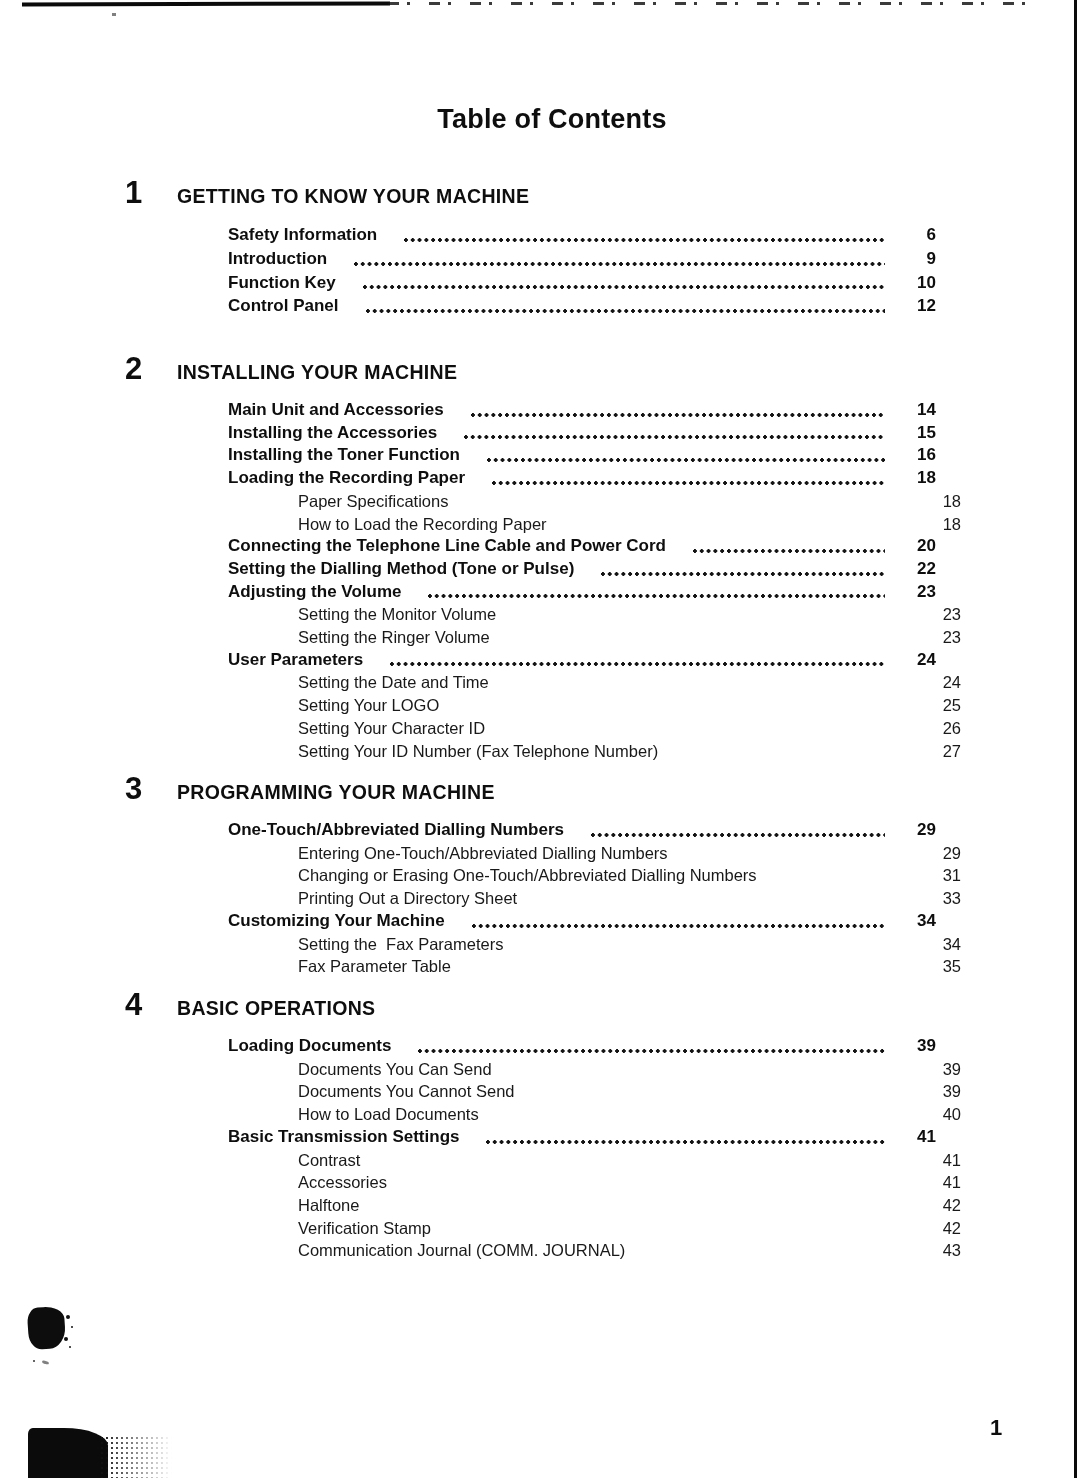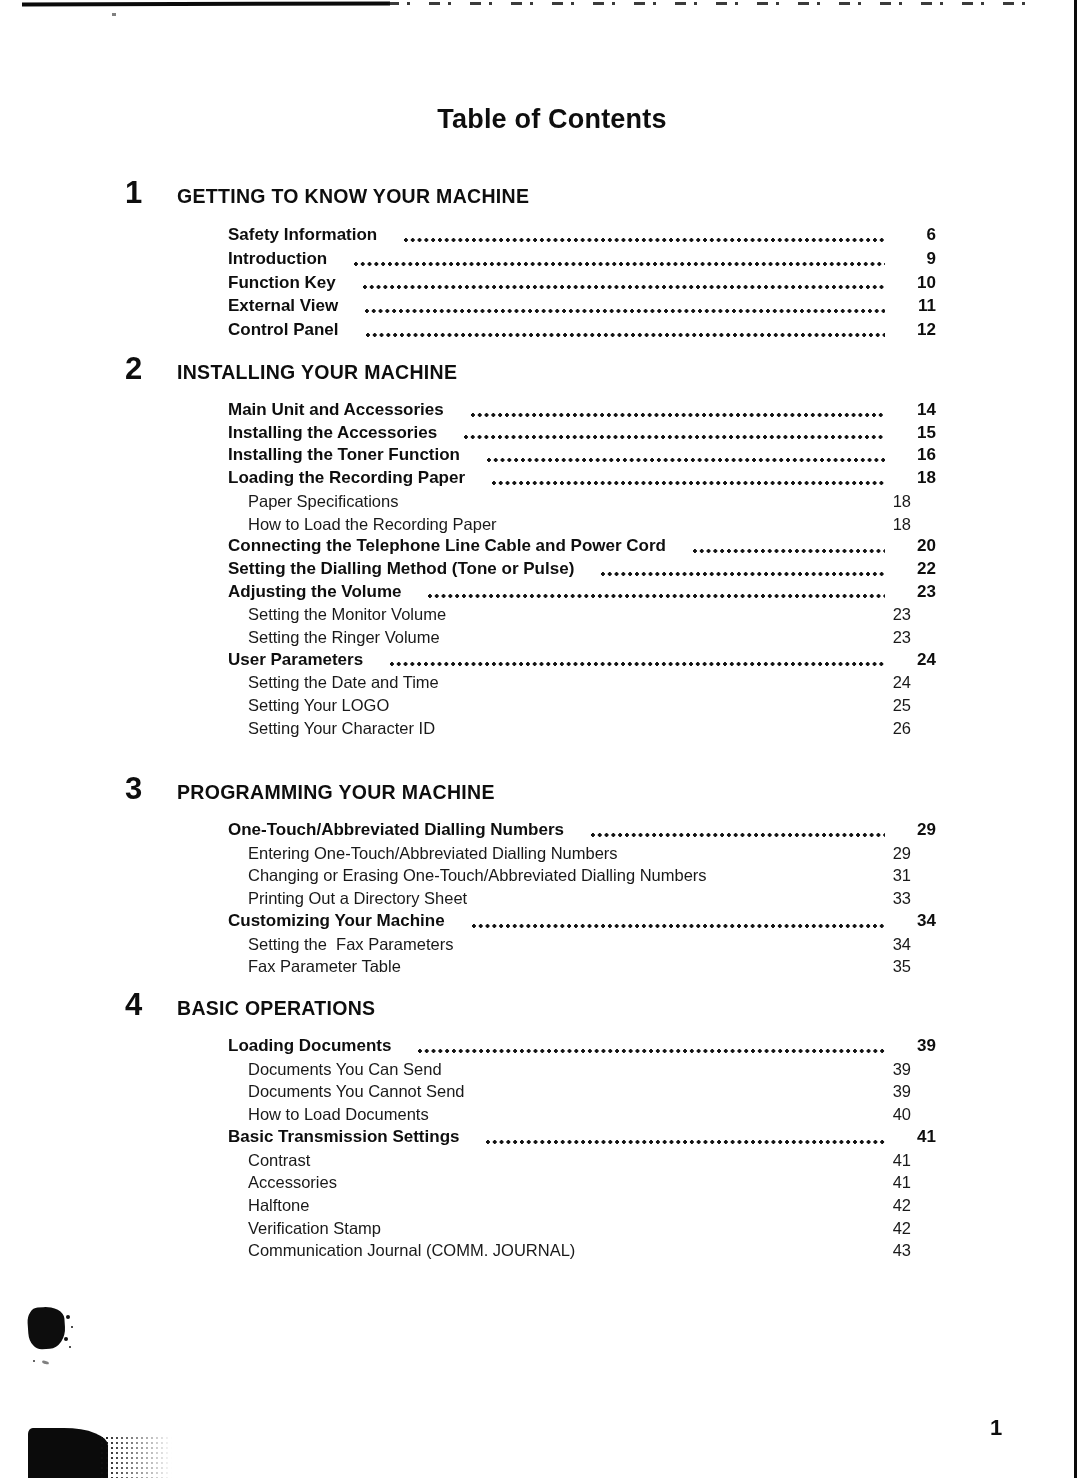--- a/index.html
+++ b/index.html
@@ -77,21 +77,21 @@
     font-size:19.5px;font-weight:bold;letter-spacing:.3px;text-align:right;
   }
   .entries{margin-left:103px;margin-top:10px;}
   .row{
     display:flex;width:708px;line-height:22.7px;font-size:17px;gap:20px;
   }
   .sec1 .row{line-height:23.8px;}
   .row.main{font-weight:bold;}
   .row.sub{
     font-weight:normal;font-size:16.5px;color:#191919;
-    margin-left:20px;width:663px;
+    margin-left:70px;width:663px;
     justify-content:space-between;
   }
   .lbl{white-space:pre;flex:none;}
   .dots{
     flex:1;align-self:flex-end;height:6px;
     margin:0 5px 4px 7px;
     background-image:radial-gradient(circle at 2px 3px,#141414 1.8px,transparent 2.05px);
     background-size:6.8px 6px;background-repeat:repeat-x;
   }
   .pg{flex:none;text-align:right;min-width:26px;}
@@ -131,25 +131,20 @@
     <span class="lbl">Introduction</span>
     <span class="dots"></span>
     <span class="pg">9</span>
   </div>
         <div class="row main">
     <span class="lbl">Function Key</span>
     <span class="dots"></span>
     <span class="pg">10</span>
   </div>
         <div class="row main">
-    <span class="lbl">External View</span>
-    <span class="dots"></span>
-    <span class="pg">11</span>
-  </div>
-        <div class="row main">
     <span class="lbl">Control Panel</span>
     <span class="dots"></span>
     <span class="pg">12</span>
   </div>
       </div>
   </div>
     <div class="sec sec2">
     <div class="sec-head">
       <span class="sec-num">2</span>
       <span class="sec-title">INSTALLING YOUR MACHINE</span>
@@ -223,20 +218,25 @@
         <div class="row sub">
     <span class="lbl">Setting Your LOGO</span>
 
     <span class="pg">25</span>
   </div>
         <div class="row sub">
     <span class="lbl">Setting Your Character ID</span>
 
     <span class="pg">26</span>
   </div>
+        <div class="row sub">
+    <span class="lbl">Setting Your ID Number (Fax Telephone Number)</span>
+
+    <span class="pg">27</span>
+  </div>
       </div>
   </div>
     <div class="sec sec3">
     <div class="sec-head">
       <span class="sec-num">3</span>
       <span class="sec-title">PROGRAMMING YOUR MACHINE</span>
     </div>
     <div class="entries">
         <div class="row main">
     <span class="lbl">One-Touch/Abbreviated Dialling Numbers</span>

